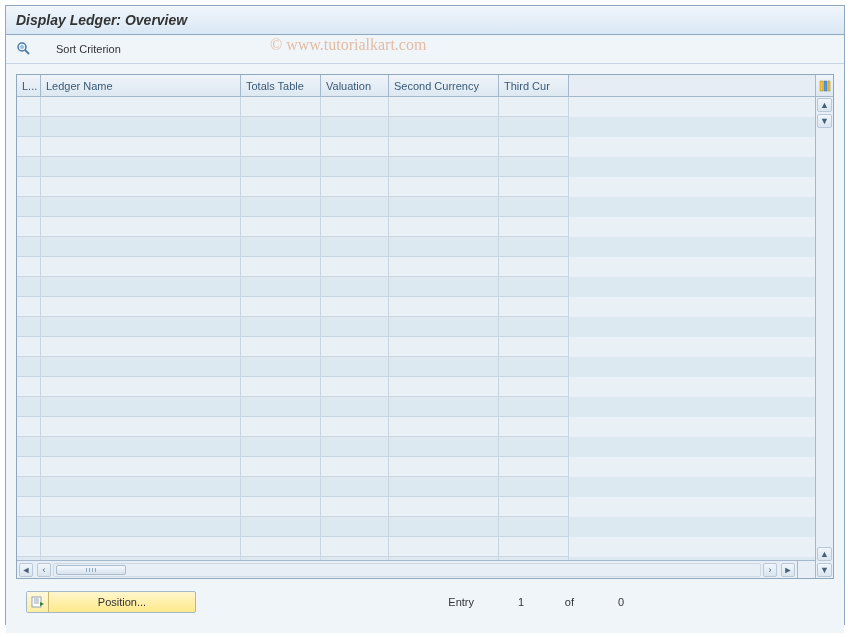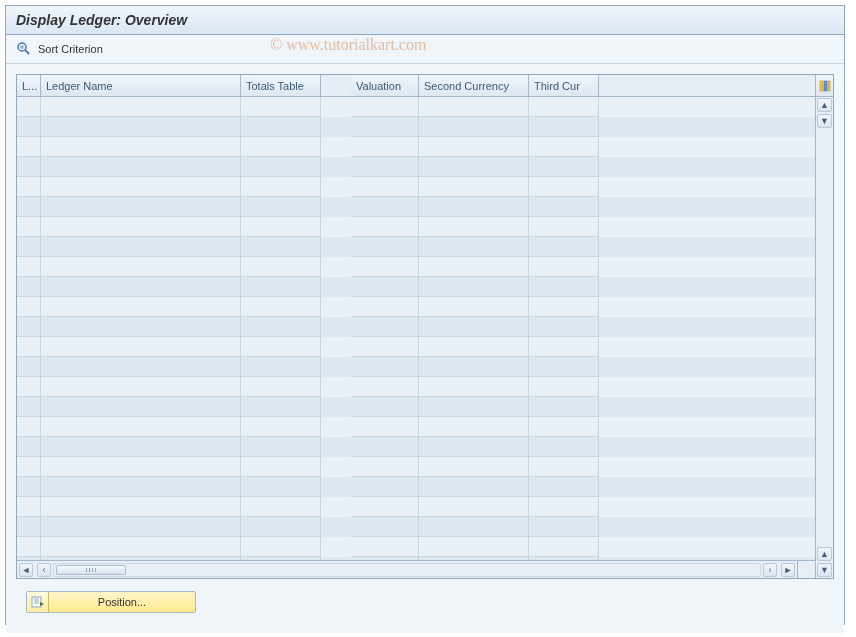--- a/index.html
+++ b/index.html
@@ -27,21 +27,21 @@
       padding: 6px 10px;
       font-size: 14px;
       font-weight: bold;
       font-style: italic;
       color: #333;
     }
     .toolbar {
       display: flex;
       align-items: center;
       padding: 6px 10px;
-      gap: 6px;
+      gap: 24px;
       border-bottom: 1px solid #c8d6e3;
       background: #f0f5f9;
     }
     .toolbar-icon {
       width: 16px;
       height: 16px;
       display: flex;
       align-items: center;
       justify-content: center;
     }
@@ -93,21 +93,21 @@
     .tr:nth-child(odd) { background: #e9f1f7; }
     .tr:nth-child(even) { background: #dde9f1; }
     .td {
       border-right: 1px solid #c8d6e3;
       border-bottom: 1px solid #c8d6e3;
       padding: 2px 5px;
     }
     .col0 { width: 24px; }
     .col1 { width: 200px; }
     .col2 { width: 80px; }
-    .col3 { width: 68px; margin-left: 30px; }
+    .col3 { width: 68px; }
     .col4 { width: 110px; }
     .col5 { width: 70px; }
     .table-side {
       width: 18px;
       background: linear-gradient(to bottom, #e8eef5, #dce5ef);
       border-left: 1px solid #a3b8cc;
       display: flex;
       flex-direction: column;
     }
     .config-btn {
@@ -518,20 +518,26 @@
           <svg width="14" height="14" viewBox="0 0 14 14">
             <rect x="1" y="2" width="9" height="10" fill="#fff" stroke="#7a8ea0" stroke-width="0.8"></rect>
             <line x1="3" y1="4" x2="8" y2="4" stroke="#7a8ea0" stroke-width="0.8"></line>
             <line x1="3" y1="6" x2="8" y2="6" stroke="#7a8ea0" stroke-width="0.8"></line>
             <line x1="3" y1="8" x2="8" y2="8" stroke="#7a8ea0" stroke-width="0.8"></line>
             <polygon points="9,7 13,9 9,11" fill="#3a7a3a"></polygon>
           </svg>
         </span>
         <span class="position-label">Position...</span>
       </div>
+      <div class="entry-info">
+        <span>Entry</span>
+        <span>1</span>
+        <span>of</span>
+        <span>0</span>
+      </div>
     </div>
 
   </div>
 </div>
 
 <div class="watermark">
   <span class="c">©</span>
   <span>www.tutorialkart.com</span>
 </div>
 

